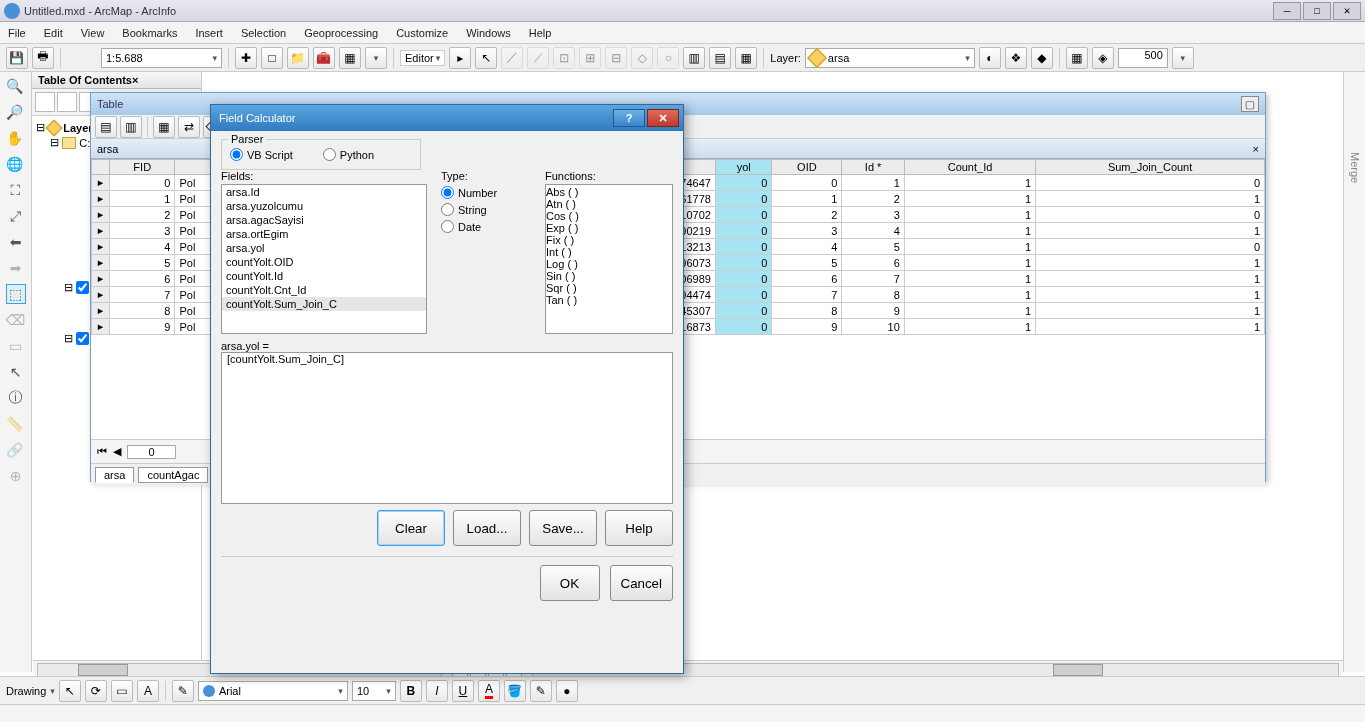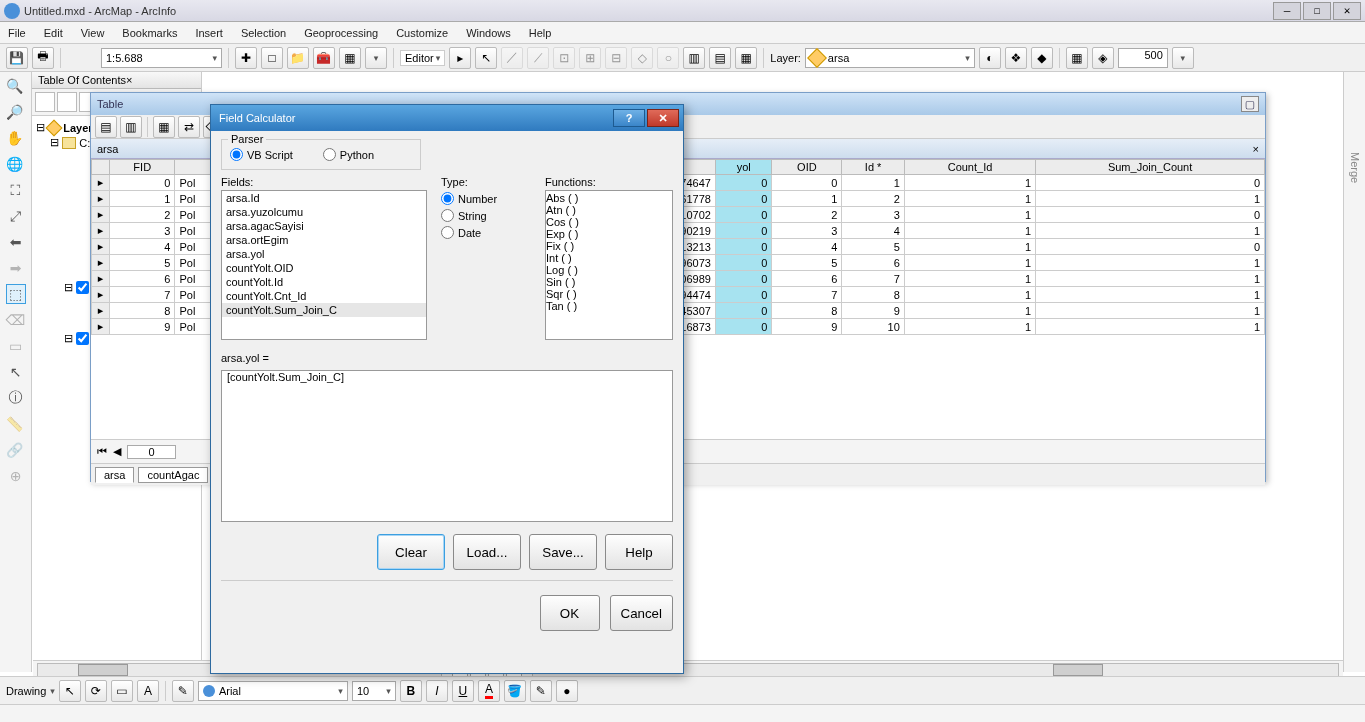--- a/index.html
+++ b/index.html
@@ -23,21 +23,21 @@
 .tsep { width: 1px; height: 20px; background: #ccc; margin: 0 2px; }
 .scale-select { width: 121px; height: 20px; border: 1px solid #aaa; background: #fff; padding: 0 4px; display:flex; align-items:center; justify-content:space-between;margin-left:34px;}
 .layer-select { width: 170px; height: 20px; border: 1px solid #aaa; background: #fff; padding: 0 4px; display:flex; align-items:center;}
 .layer-select .lyricon{width:14px;height:14px;background:#fc6;border:1px solid #c90;margin-right:4px;transform:rotate(45deg);}
 
 
 .main { position: absolute; top: 72px; left: 0; right: 0; bottom: 50px; display: flex; }
 .left-toolbox { width: 32px; background: #f4f4f4; border-right: 1px solid #ccc; display:flex; flex-direction:column; align-items:center; padding-top:4px; gap:6px;}
 .left-toolbox .tool{width:20px;height:20px;display:flex;align-items:center;justify-content:center;font-size:14px;color:#555;}
 .toc-panel { width: 170px; background: #fff; border-right: 1px solid #ccc; display:flex; flex-direction:column;}
-.toc-header { background: linear-gradient(#f8f8f8,#e4e4e4); border-bottom: 1px solid #bbb; padding: 2px 6px; font-weight: normal; display:flex; }
+.toc-header { background: linear-gradient(#f8f8f8,#e4e4e4); border-bottom: 1px solid #bbb; padding: 2px 6px; font-weight: bold; display:flex; }
 .toc-tabs { display:flex; gap:2px; padding:3px; border-bottom:1px solid #ccc; background:#f4f4f4;}
 .toc-tabs .ttab{width:20px;height:20px;border:1px solid #bbb;background:#fff;}
 .toc-tree { padding: 4px; font-size:11px;}
 .toc-tree .node { padding: 1px 0; display:flex; align-items:center; gap:3px;}
 .toc-tree .indent1{padding-left:14px;}
 .toc-tree .indent2{padding-left:28px;}
 .toc-tree .lyricon2{width:12px;height:12px;background:#fc6;border:1px solid #c90;transform:rotate(45deg);}
 .toc-tree .foldericon{width:14px;height:12px;background:#f7e39b;border:1px solid #c9a227;}
 .canvas { flex:1; background:#fff; position:relative; overflow:hidden;}
 .right-merge { width: 22px; background: #f4f4f4; border-left:1px solid #ccc; display:flex; align-items:flex-start; justify-content:center; padding-top:80px;}
@@ -59,21 +59,21 @@
 .table-footer{height:24px;background:#f4f4f4;border-top:1px solid #ccc;display:flex;align-items:center;padding:0 6px;gap:6px;}
 .table-tabs{height:22px;background:#f0f0f0;border-top:1px solid #ccc;display:flex;align-items:center;padding:0 4px;gap:4px;}
 .table-tabs .tt{border:1px solid #999;background:#fff;padding:1px 8px;}
 
 
 .dialog { position:absolute; left:210px; top:104px; width:474px; height:570px; background:#f0f0f0; border:1px solid #2e6aa0; box-shadow: 3px 3px 10px rgba(0,0,0,0.35); z-index:50;}
 .dlg-title{height:26px;background:linear-gradient(#5aa6e0,#2f7abf);display:flex;align-items:center;justify-content:space-between;padding:0 4px 0 8px;color:#fff;}
 .dlg-title .dlgbtns{display:flex;gap:2px;}
 .dlg-title .dbtn{width:32px;height:18px;display:flex;align-items:center;justify-content:center;border:1px solid #1d5a90;background:linear-gradient(#6fb1e6,#3a85c9);color:#fff;font-weight:bold;}
 .dlg-title .dbtn.close{background:linear-gradient(#e06b5a,#c0392b);border-color:#7a2318;}
-.dlg-body{padding:8px 10px;display:flex;flex-direction:column;gap:6px;height:calc(100% - 26px);}
+.dlg-body{padding:8px 10px;display:flex;flex-direction:column;height:calc(100% - 26px);}
 .parser-group{border:1px solid #ccc;padding:6px 8px 8px;position:relative;width:200px;}
 .parser-group .legend{position:absolute;top:-7px;left:6px;background:#f0f0f0;padding:0 3px;font-size:11px;}
 .radio-row{display:flex;gap:30px;align-items:center;margin-top:2px;}
 .radio-row label{display:flex;align-items:center;gap:4px;}
 input[type=radio]{margin:0;}
 .sec-row{display:flex;gap:14px;}
 .fields-col{width:206px;}
 .type-col{width:90px;}
 .func-col{flex:1;}
 .lbl{margin-bottom:2px;}

